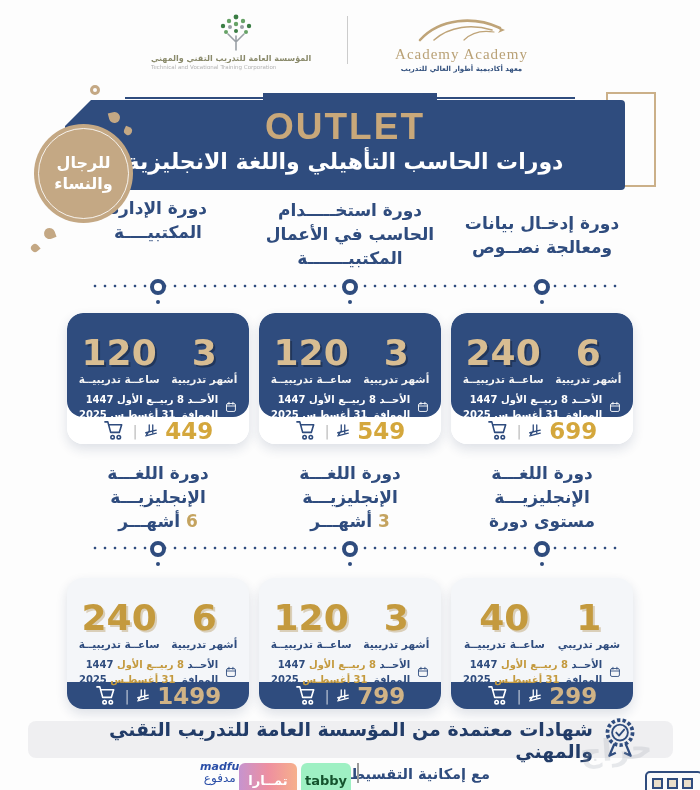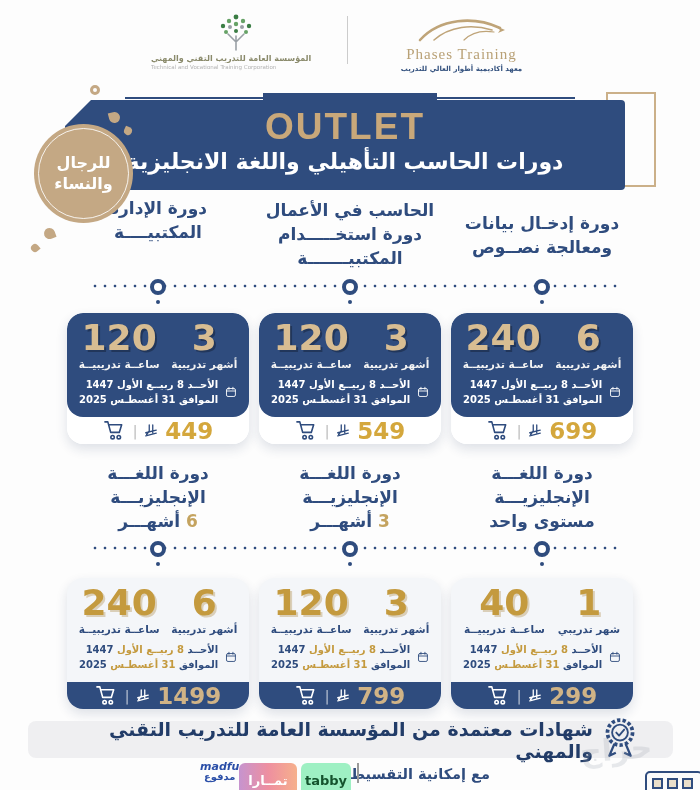--- a/index.html
+++ b/index.html
@@ -53,21 +53,21 @@
   
   .dotline { position:absolute; left:90px; width:532px; height:4px;
              background-image:radial-gradient(circle, #2f4c7e 1.5px, transparent 1.6px);
              background-size:10px 4px; background-repeat:repeat-x; }
   .ringmark { position:absolute; width:16px; height:16px; border:4.5px solid #2f4c7e;
               background:#ffffff; border-radius:50%; z-index:2; }
   .minidot { position:absolute; width:4px; height:4px; background:#2f4c7e; border-radius:50%; }
   
   .card { position:absolute; width:182px; height:131px; border-radius:16px; overflow:hidden;
           box-shadow:0 5px 12px rgba(30,50,90,0.14); }
-  .card .card-top { height:104px; padding-top:6px; }
+  .card .card-top { height:104px; padding-top:21px; }
   .card .card-foot { height:27px; display:flex; align-items:center; justify-content:center; gap:7px; }
   .nums { display:flex; justify-content:space-evenly; align-items:flex-end; }
   .num-block { text-align:center; }
   .num { font-size:36px; font-weight:bold; line-height:1.05; }
   .num-label { font-size:10.5px; font-weight:bold; margin-top:1px; white-space:nowrap; }
   .date-row { display:flex; justify-content:flex-end; align-items:center; gap:7px;
               padding:0 12px; margin-top:7px; }
   .date-text { text-align:right; direction:rtl; font-size:10px; font-weight:bold; line-height:1.55;
                white-space:nowrap; }
   .price { font-size:23px; font-weight:bold; }
@@ -109,21 +109,21 @@
                  font-size:14.5px; font-weight:bold; direction:rtl; }
   .pay-sep { position:absolute; left:357px; top:3px; width:2px; height:20px; background:#9a9a9a; }
   .pill { position:absolute; top:3px; height:34px; border-radius:6px; display:flex;
           align-items:center; justify-content:center; font-weight:bold; }
   .tabby { left:301px; width:50px; background:#9ef0c3; color:#14532d; font-size:13px; }
   .tamara { left:239px; width:58px; color:#ffffff; font-size:13px;
             background:linear-gradient(90deg,#c694cf,#ee8fa0,#f6b08c); direction:rtl; }
   .madfu { position:absolute; left:200px; top:1px; text-align:center; color:#2b4fa8;
            line-height:1.0; }
   .madfu .en { font-size:11px; font-weight:bold; font-style:italic; }
-  .madfu .ar { font-size:10px; font-weight:bold; }
+  .madfu .ar { font-size:12px; font-weight:normal; }
   .watermark { position:absolute; left:580px; top:732px; font-size:30px; font-weight:bold;
                color:#9aa2ad; opacity:0.22; transform:rotate(-4deg); }
   .app-window { position:absolute; left:645px; top:771px; width:58px; height:24px;
                 background:#fbfbfb; border:2px solid #2f4c7e; border-radius:5px;
                 display:flex; gap:4px; align-items:center; padding-left:5px; }
   .app-window .sq { width:11px; height:11px; border:2px solid #2f4c7e; background:#e8ddc9; }
 </style>
 </head>
 <body>
 
@@ -153,21 +153,21 @@
   <div class="logo-divider"></div>
   <div class="phases">
     <svg width="100" height="34" viewBox="0 0 100 34" style="margin:0 auto;">
       <g fill="none" stroke="#bfa478" stroke-linecap="round">
         <path d="M8 26 C 28 4, 62 2, 88 14" stroke-width="2.6"></path>
         <path d="M22 26 C 38 12, 60 10, 80 16" stroke-width="1.6"></path>
         <path d="M52 26 C 60 18, 70 16, 82 18" stroke-width="1.2"></path>
       </g>
       <path d="M84 12 l9 4 -7 3 2 -3 z" fill="#bfa478"></path>
     </svg>
-    <div class="en">Phases Training</div>
+    <div class="en">Academy Academy</div>
     <div class="ar">معهد أكاديمية أطوار العالي للتدريب</div>
   </div>
 </div>
 
 <div class="rule-thin"></div>
 <div class="rule-thick"></div>
 
 <div class="bracket"></div>
 <div class="ring-dot"></div>
 <div class="banner">
@@ -182,22 +182,22 @@
 <div class="drop d1"></div>
 <div class="drop d2"></div>
 <div class="drop d3"></div>
 <div class="drop d4"></div>
 
 <div class="course-title" style="left:437px; top:212px;">
   <div>دورة إدخـال بيانات</div>
   <div>ومعالجة نصــوص</div>
 </div>
 <div class="course-title" style="left:245px; top:199px;">
+  <div>دورة استخـــــدام</div>
   <div>الحاسب في الأعمال</div>
-  <div>دورة استخـــــدام</div>
   <div>المكتبيـــــــة</div>
 </div>
 <div class="course-title" style="left:53px; top:197px;">
   <div>دورة الإدارة</div>
   <div>المكتبيــــة</div>
 </div>
 
 <div class="dotline" style="top:284px;"></div>
 <div class="ringmark" style="left:534px; top:279px;"></div>
 <div class="ringmark" style="left:342px; top:279px;"></div>
@@ -313,21 +313,21 @@
     <svg class="riyal" viewBox="0 0 16 16">
       <path d="M6 1 L6 8 M10 1 L10 10 M2 10 L14 7 M2 13.5 L14 10.5 M6 8 L3 12"></path>
     </svg>
     <span class="price">449</span>
   </div>
 </div>
 
 <div class="course-title" style="left:437px; top:462px;">
   <div>دورة اللغـــة</div>
   <div>الإنجليزيـــة</div>
-  <div>مستوى واحد</div>
+  <div>مستوى دورة</div>
 </div>
 <div class="course-title" style="left:245px; top:462px;">
   <div>دورة اللغـــة</div>
   <div>الإنجليزيـــة</div>
   <div><span class="gold">3</span> <span>أشهـــر</span></div>
 </div>
 <div class="course-title" style="left:53px; top:462px;">
   <div>دورة اللغـــة</div>
   <div>الإنجليزيـــة</div>
   <div><span class="gold">6</span> <span>أشهـــر</span></div>

